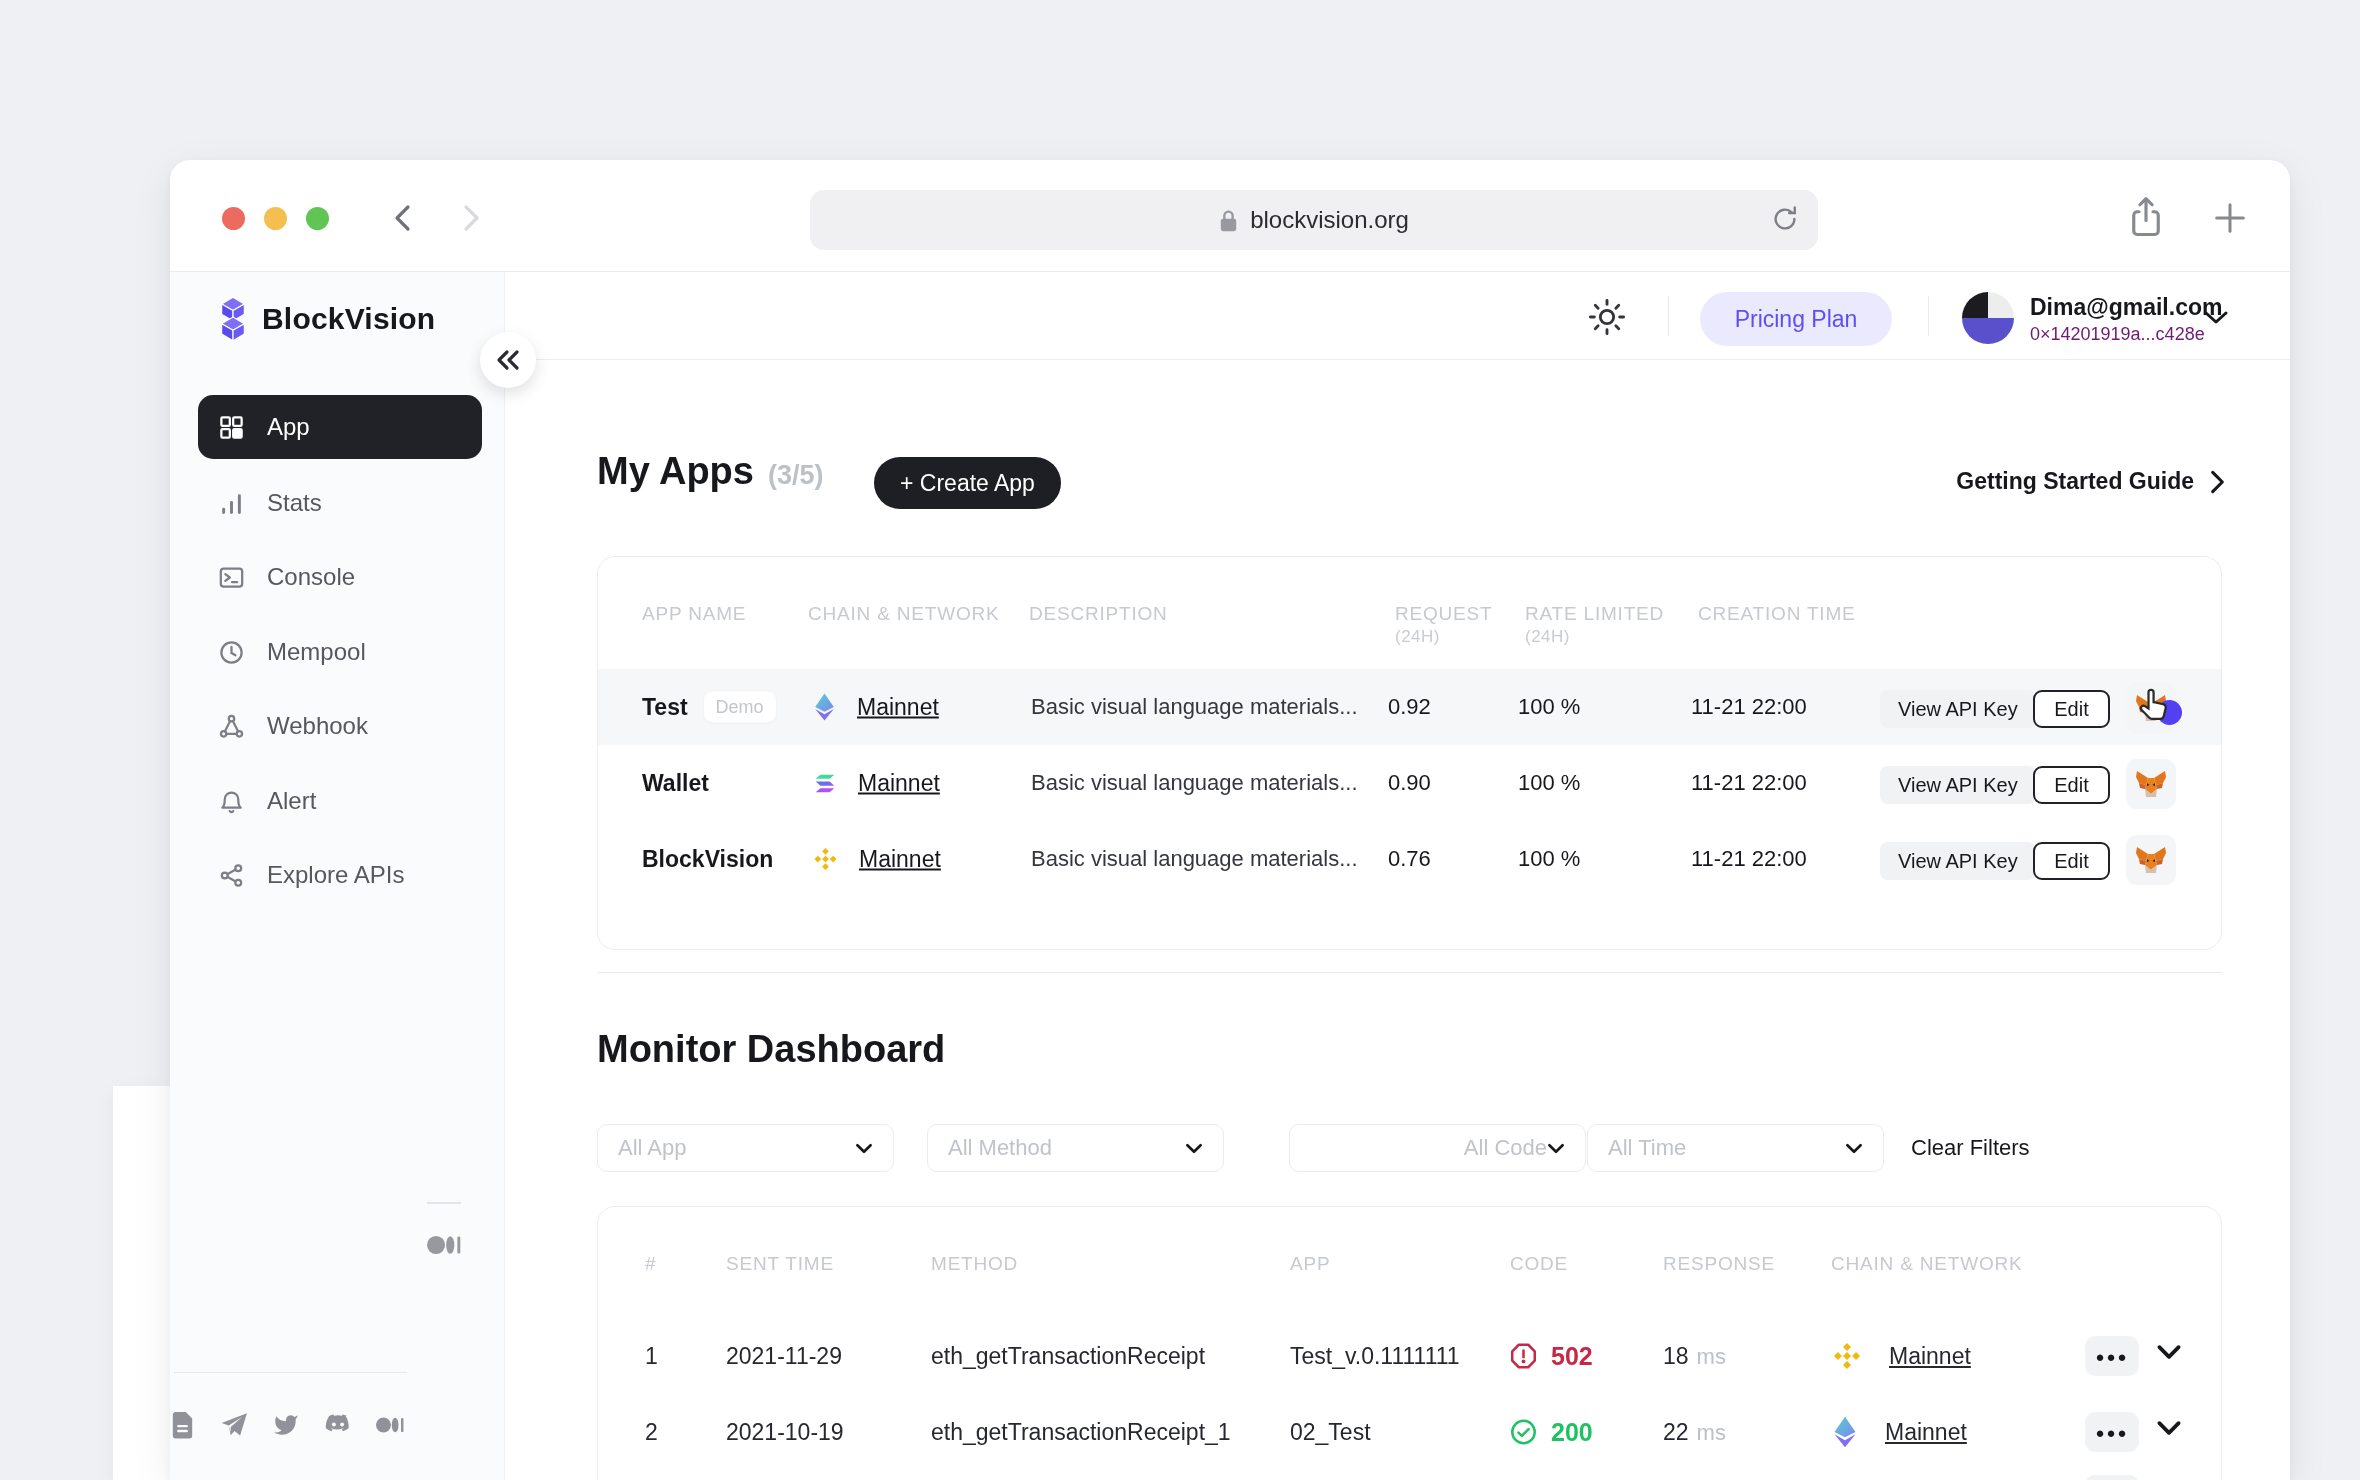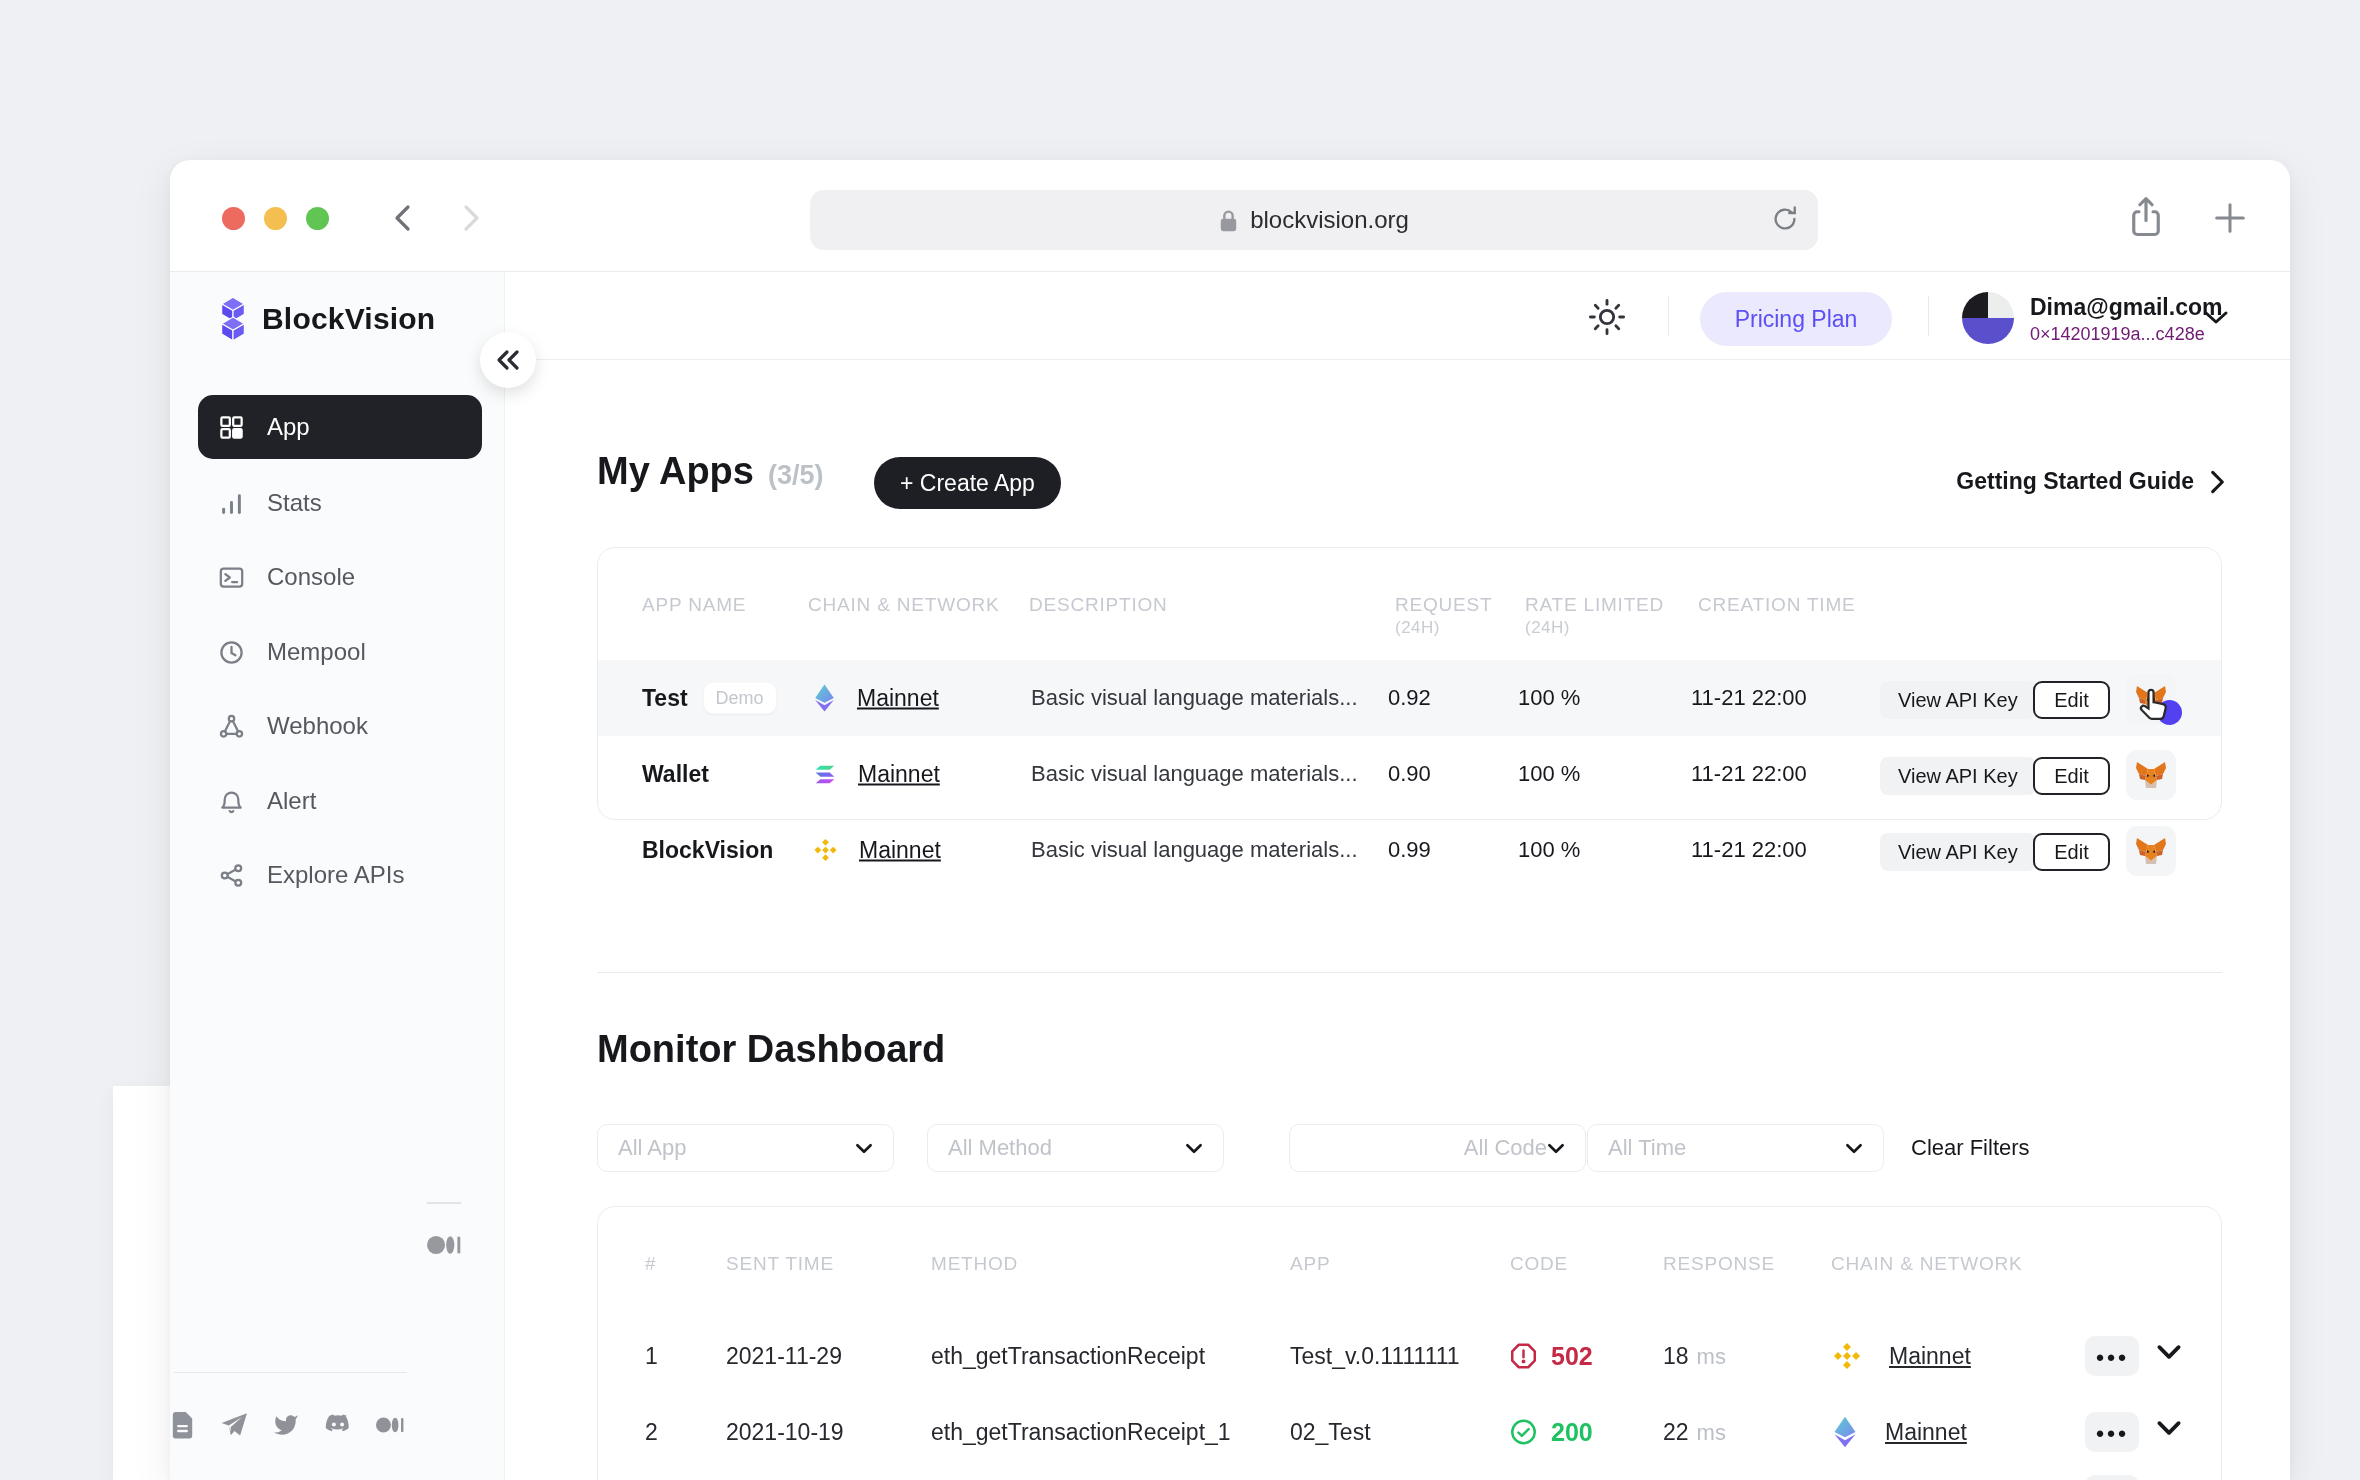--- a/index.html
+++ b/index.html
@@ -49,21 +49,21 @@
   
   .collapse{position:absolute;left:480px;top:332px;width:56px;height:56px;border-radius:50%;background:#fff;box-shadow:0 6px 16px rgba(0,0,0,.12);display:flex;align-items:center;justify-content:center;cursor:pointer;z-index:5;}
 
   
   .h1{position:absolute;font-size:38px;font-weight:700;color:#17181c;}
   .count{font-size:27px;font-weight:700;color:#bcc0c7;margin-left:14px;}
   .create{position:absolute;left:369px;top:185px;height:52px;border-radius:26px;background:#1e1f24;color:#fff;font-size:23px;font-weight:500;display:flex;align-items:center;padding:0 26px;cursor:pointer;}
   .guide{position:absolute;right:65px;top:196px;display:flex;align-items:center;gap:16px;font-size:23px;font-weight:700;color:#17181c;cursor:pointer;}
 
   .card{position:absolute;left:92px;width:1625px;border:1px solid #ececef;border-radius:18px;background:#fff;}
-  .apps-card{top:275px;height:273px;}
+  .apps-card{top:284px;height:394px;}
   .mon-card{top:934px;height:300px;}
   .col-h{position:absolute;font-size:19px;font-weight:500;color:#c6c9cf;letter-spacing:.8px;white-space:nowrap;}
   .col-sub{position:absolute;font-size:17px;font-weight:500;color:#c9ccd2;letter-spacing:.5px;}
   .arow{position:absolute;left:0;width:100%;height:76px;}
   .arow.hl{background:#f6f7f9;}
   .cell{position:absolute;top:50%;transform:translateY(-50%);white-space:nowrap;}
   .appname{font-size:23px;font-weight:700;color:#17181c;display:flex;align-items:center;gap:16px;}
   .badge{background:#fff;border-radius:9px;padding:5px 12px;font-size:18px;font-weight:400;color:#c3c6cc;box-shadow:0 1px 3px rgba(0,0,0,.04);}
   .chaincell{display:flex;align-items:center;gap:20px;font-size:23px;color:#17181d;text-decoration:underline;}
   .desc{font-size:22px;color:#34373d;}
@@ -425,21 +425,21 @@
               <svg width="27" height="27" viewBox="0 0 24 24" fill="#f0b90b">
                   <polygon points="12,2.2 15,5.2 12,8.2 9,5.2"></polygon>
                   <polygon points="12,15.8 15,18.8 12,21.8 9,18.8"></polygon>
                   <polygon points="5.2,9 8.2,12 5.2,15 2.2,12"></polygon>
                   <polygon points="18.8,9 21.8,12 18.8,15 15.8,12"></polygon>
                   <polygon points="12,9 15,12 12,15 9,12"></polygon>
                 </svg>
               <span>Mainnet</span>
             </div>
             <div class="cell desc" style="left:433px;">Basic visual language materials...</div>
-            <div class="cell num" style="left:790px;">0.99</div>
+            <div class="cell num" style="left:790px;">0.76</div>
             <div class="cell num" style="left:920px;">100 %</div>
             <div class="cell num" style="left:1093px;">11-21 22:00</div>
             <div class="btn-api">View API Key</div>
             <div class="btn-edit">Edit</div>
             <div class="btn-mm">
               <svg width="32" height="30" viewBox="0 0 32 30">
                   <polygon points="2,2 13,9 11,16 4,14 1,8" fill="#e2761b"></polygon>
                   <polygon points="30,2 19,9 21,16 28,14 31,8" fill="#e2761b"></polygon>
                   <polygon points="13,9 19,9 22,20 16,25 10,20" fill="#e8821e"></polygon>
                   <polygon points="10,20 16,25 22,20 21,28 11,28" fill="#d5bfb2"></polygon>

